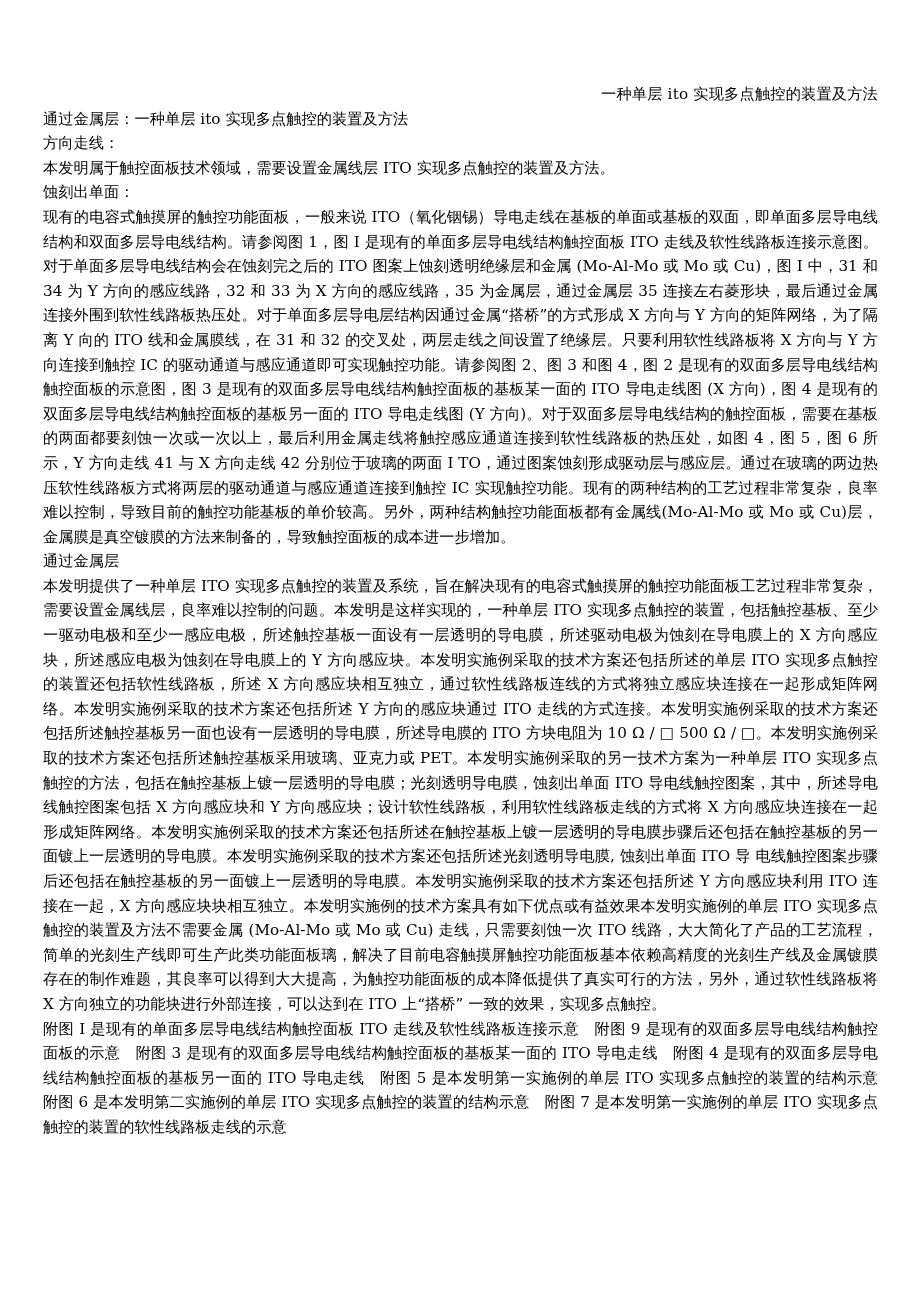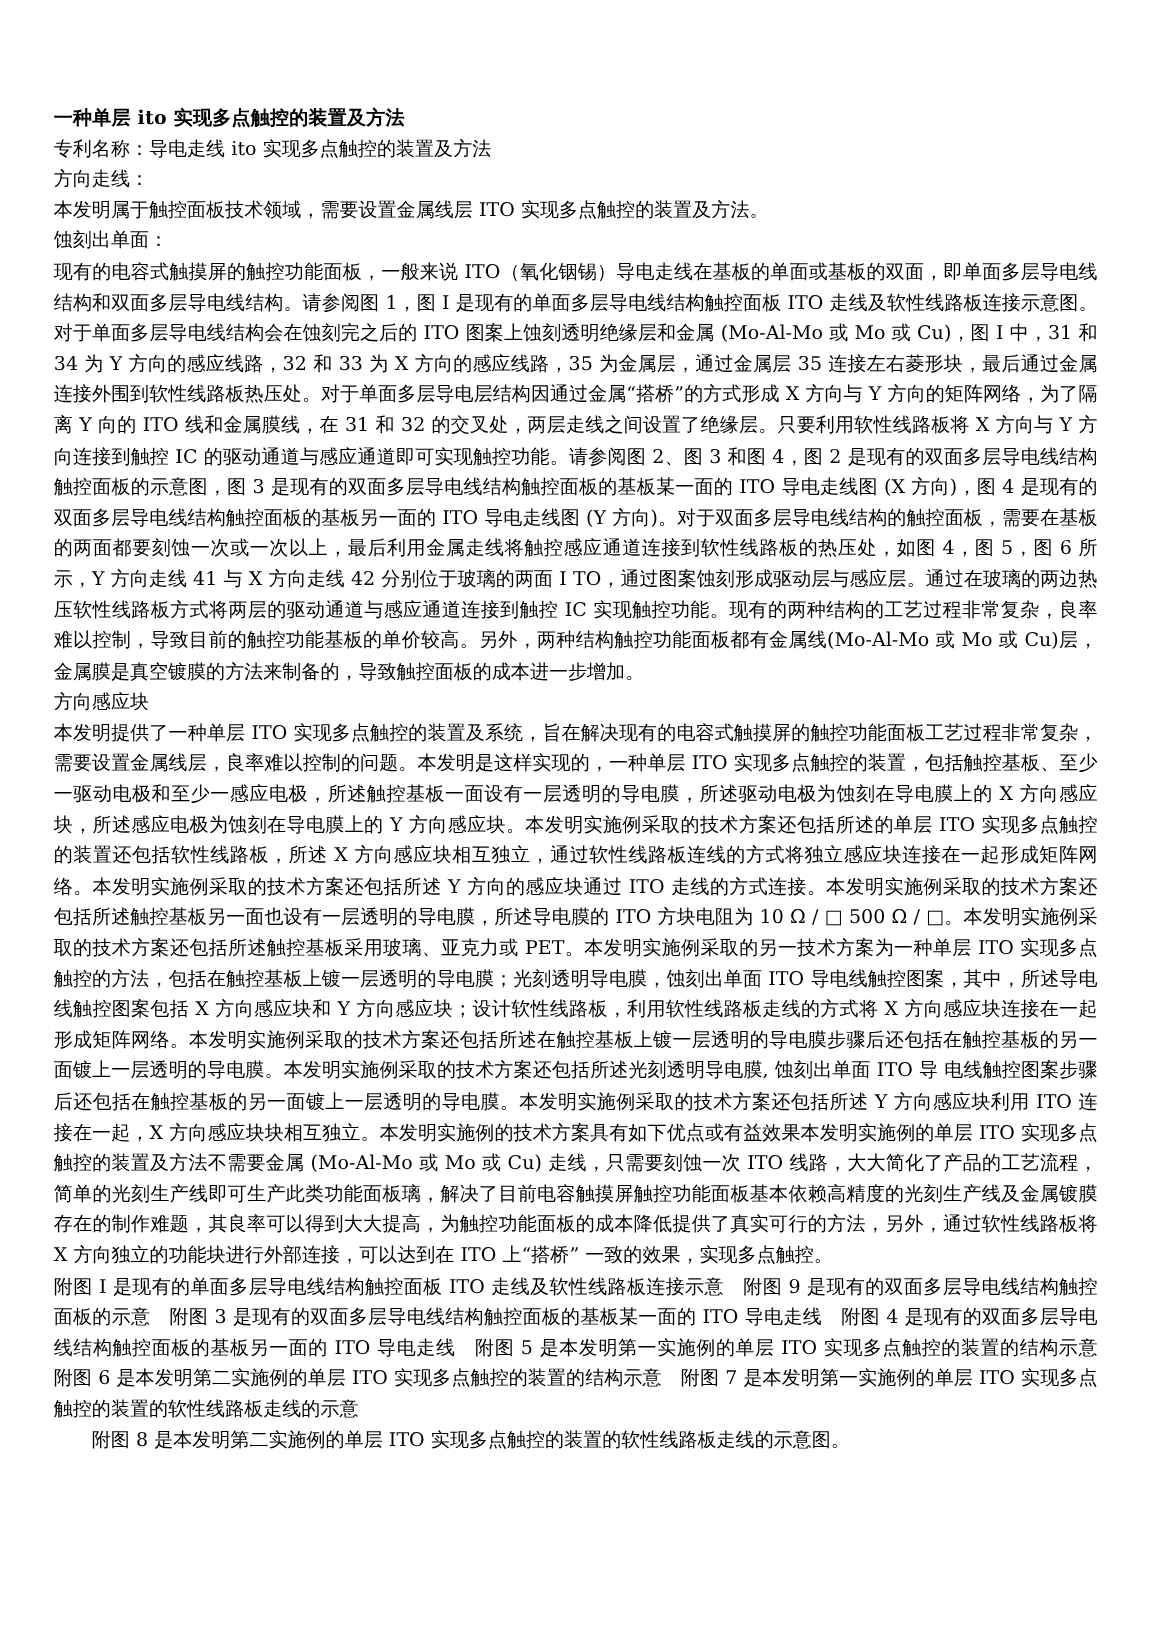--- a/index.html
+++ b/index.html
@@ -16,26 +16,26 @@
   }
   .page {
     position: relative;
     width: 920px;
     height: 1302px;
     background: #ffffff;
     box-sizing: border-box;
     padding: 82px 42px 0 43px;
   }
   .doc-title {
-    text-align: left;
+    text-align: right;
     font-size: 15.2px;
     line-height: 24.6px;
     letter-spacing: 0.2px;
     margin: 0 0 0 0;
-    font-weight: bold;
+    font-weight: normal;
   }
   .para {
     font-size: 15.2px;
     line-height: 24.6px;
     text-align: justify;
     text-justify: inter-ideograph;
     margin: 0;
     letter-spacing: 0.05px;
     word-break: break-all;
   }
@@ -43,31 +43,30 @@
     text-indent: 2em;
   }
 </style>
 </head>
 <body>
 
 <div class="page">
 
   <div class="doc-title">一种单层 ito 实现多点触控的装置及方法</div>
 
-  <p class="para">专利名称：导电走线 ito 实现多点触控的装置及方法</p>
+  <p class="para">通过金属层：一种单层 ito 实现多点触控的装置及方法</p>
 
   <p class="para">方向走线：</p>
 
   <p class="para">本发明属于触控面板技术领域，需要设置金属线层 ITO 实现多点触控的装置及方法。</p>
 
   <p class="para">蚀刻出单面：</p>
 
   <p class="para">现有的电容式触摸屏的触控功能面板，一般来说 ITO（氧化铟锡）导电走线在基板的单面或基板的双面，即单面多层导电线结构和双面多层导电线结构。请参阅图 1，图 I 是现有的单面多层导电线结构触控面板 ITO 走线及软性线路板连接示意图。对于单面多层导电线结构会在蚀刻完之后的 ITO 图案上蚀刻透明绝缘层和金属 (Mo-Al-Mo 或 Mo 或 Cu)，图 I 中，31 和 34 为 Y 方向的感应线路，32 和 33 为 X 方向的感应线路，35 为金属层，通过金属层 35 连接左右菱形块，最后通过金属连接外围到软性线路板热压处。对于单面多层导电层结构因通过金属“搭桥”的方式形成 X 方向与 Y 方向的矩阵网络，为了隔离 Y 向的 ITO 线和金属膜线，在 31 和 32 的交叉处，两层走线之间设置了绝缘层。只要利用软性线路板将 X 方向与 Y 方向连接到触控 IC 的驱动通道与感应通道即可实现触控功能。请参阅图 2、图 3 和图 4，图 2 是现有的双面多层导电线结构触控面板的示意图，图 3 是现有的双面多层导电线结构触控面板的基板某一面的 ITO 导电走线图 (X 方向)，图 4 是现有的双面多层导电线结构触控面板的基板另一面的 ITO 导电走线图 (Y 方向)。对于双面多层导电线结构的触控面板，需要在基板的两面都要刻蚀一次或一次以上，最后利用金属走线将触控感应通道连接到软性线路板的热压处，如图 4，图 5，图 6 所示，Y 方向走线 41 与 X 方向走线 42 分别位于玻璃的两面 I TO，通过图案蚀刻形成驱动层与感应层。通过在玻璃的两边热压软性线路板方式将两层的驱动通道与感应通道连接到触控 IC 实现触控功能。现有的两种结构的工艺过程非常复杂，良率难以控制，导致目前的触控功能基板的单价较高。另外，两种结构触控功能面板都有金属线(Mo-Al-Mo 或 Mo 或 Cu)层，金属膜是真空镀膜的方法来制备的，导致触控面板的成本进一步增加。</p>
 
-  <p class="para">方向感应块</p>
+  <p class="para">通过金属层</p>
 
   <p class="para">本发明提供了一种单层 ITO 实现多点触控的装置及系统，旨在解决现有的电容式触摸屏的触控功能面板工艺过程非常复杂，需要设置金属线层，良率难以控制的问题。本发明是这样实现的，一种单层 ITO 实现多点触控的装置，包括触控基板、至少一驱动电极和至少一感应电极，所述触控基板一面设有一层透明的导电膜，所述驱动电极为蚀刻在导电膜上的 X 方向感应块，所述感应电极为蚀刻在导电膜上的 Y 方向感应块。本发明实施例采取的技术方案还包括所述的单层 ITO 实现多点触控的装置还包括软性线路板，所述 X 方向感应块相互独立，通过软性线路板连线的方式将独立感应块连接在一起形成矩阵网络。本发明实施例采取的技术方案还包括所述 Y 方向的感应块通过 ITO 走线的方式连接。本发明实施例采取的技术方案还包括所述触控基板另一面也设有一层透明的导电膜，所述导电膜的 ITO 方块电阻为 10 Ω / □ 500 Ω / □。本发明实施例采取的技术方案还包括所述触控基板采用玻璃、亚克力或 PET。本发明实施例采取的另一技术方案为一种单层 ITO 实现多点触控的方法，包括在触控基板上镀一层透明的导电膜；光刻透明导电膜，蚀刻出单面 ITO 导电线触控图案，其中，所述导电线触控图案包括 X 方向感应块和 Y 方向感应块；设计软性线路板，利用软性线路板走线的方式将 X 方向感应块连接在一起形成矩阵网络。本发明实施例采取的技术方案还包括所述在触控基板上镀一层透明的导电膜步骤后还包括在触控基板的另一面镀上一层透明的导电膜。本发明实施例采取的技术方案还包括所述光刻透明导电膜, 蚀刻出单面 ITO 导 电线触控图案步骤后还包括在触控基板的另一面镀上一层透明的导电膜。本发明实施例采取的技术方案还包括所述 Y 方向感应块利用 ITO 连接在一起，X 方向感应块块相互独立。本发明实施例的技术方案具有如下优点或有益效果本发明实施例的单层 ITO 实现多点触控的装置及方法不需要金属 (Mo-Al-Mo 或 Mo 或 Cu) 走线，只需要刻蚀一次 ITO 线路，大大简化了产品的工艺流程，简单的光刻生产线即可生产此类功能面板璃，解决了目前电容触摸屏触控功能面板基本依赖高精度的光刻生产线及金属镀膜存在的制作难题，其良率可以得到大大提高，为触控功能面板的成本降低提供了真实可行的方法，另外，通过软性线路板将 X 方向独立的功能块进行外部连接，可以达到在 ITO 上“搭桥” 一致的效果，实现多点触控。</p>
 
   <p class="para">附图 I 是现有的单面多层导电线结构触控面板 ITO 走线及软性线路板连接示意　附图 9 是现有的双面多层导电线结构触控面板的示意　附图 3 是现有的双面多层导电线结构触控面板的基板某一面的 ITO 导电走线　附图 4 是现有的双面多层导电线结构触控面板的基板另一面的 ITO 导电走线　附图 5 是本发明第一实施例的单层 ITO 实现多点触控的装置的结构示意　附图 6 是本发明第二实施例的单层 ITO 实现多点触控的装置的结构示意　附图 7 是本发明第一实施例的单层 ITO 实现多点触控的装置的软性线路板走线的示意</p>
 
-  <p class="para indent">附图 8 是本发明第二实施例的单层 ITO 实现多点触控的装置的软性线路板走线的示意图。</p>
 
 </div>
 
 </body></html>

